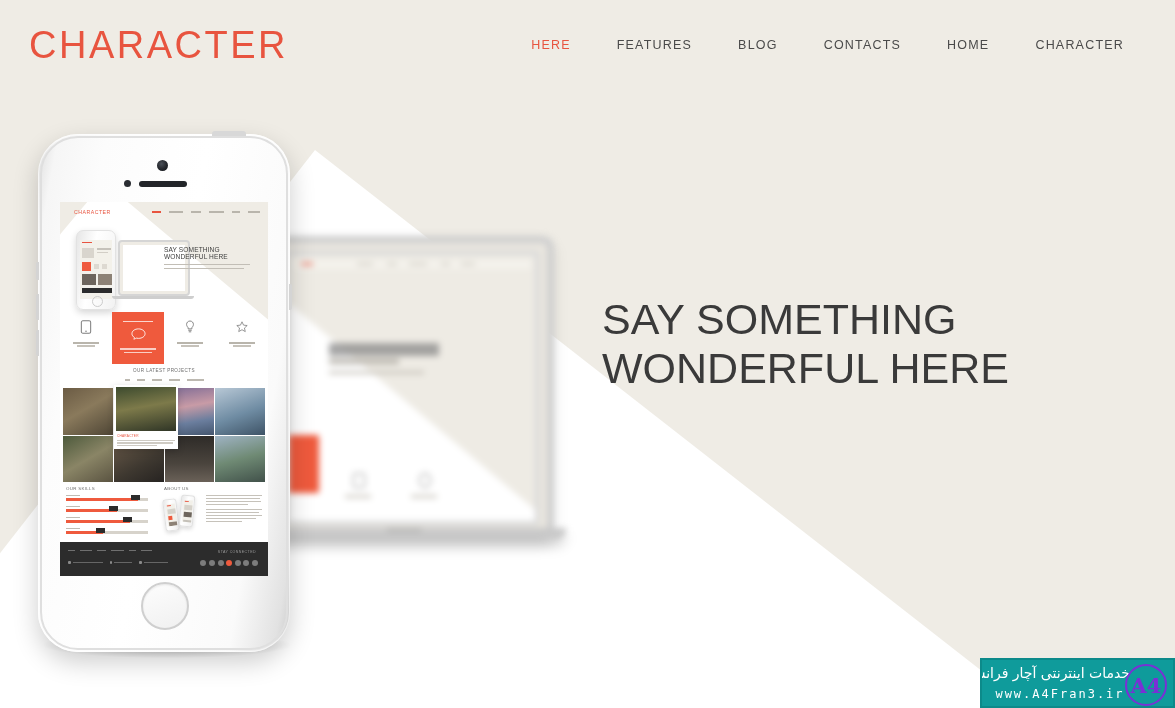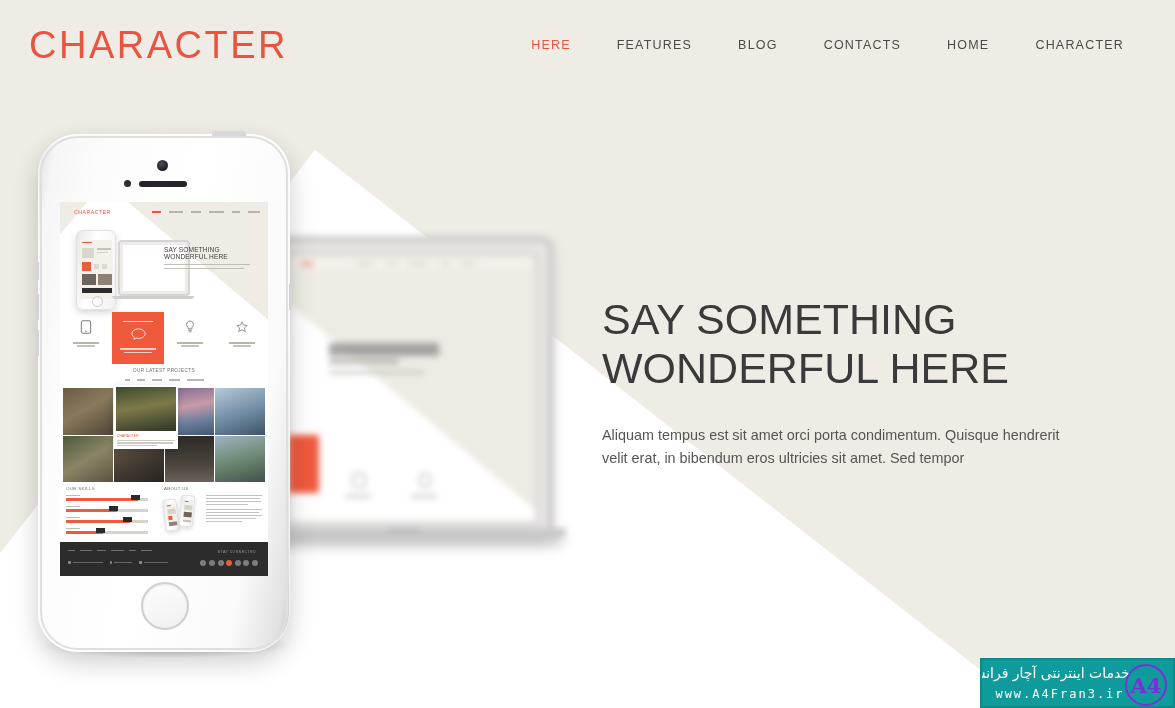--- a/index.html
+++ b/index.html
@@ -506,21 +506,20 @@
     </div>
 
     <div class="home-btn"></div>
   </div>
 
   <div class="hero-text">
     <h1 class="hero-title">
       <span>SAY SOMETHING</span>
       <span class="l2">WONDERFUL HERE</span>
     </h1>
-    <p class="hero-sub">Aliquam tempus est sit amet orci porta condimentum. Quisque hendrerit velit erat, in bibendum eros ultricies sit amet. Sed tempor</p>
   </div>
 
   <div class="watermark">
     <div class="wm-fa">خدمات اینترنتی آچار فرانسه</div>
     <div class="wm-url">www.A4Fran3.ir</div>
     <div class="wm-logo">A4</div>
   </div>
 
 </div>
 

